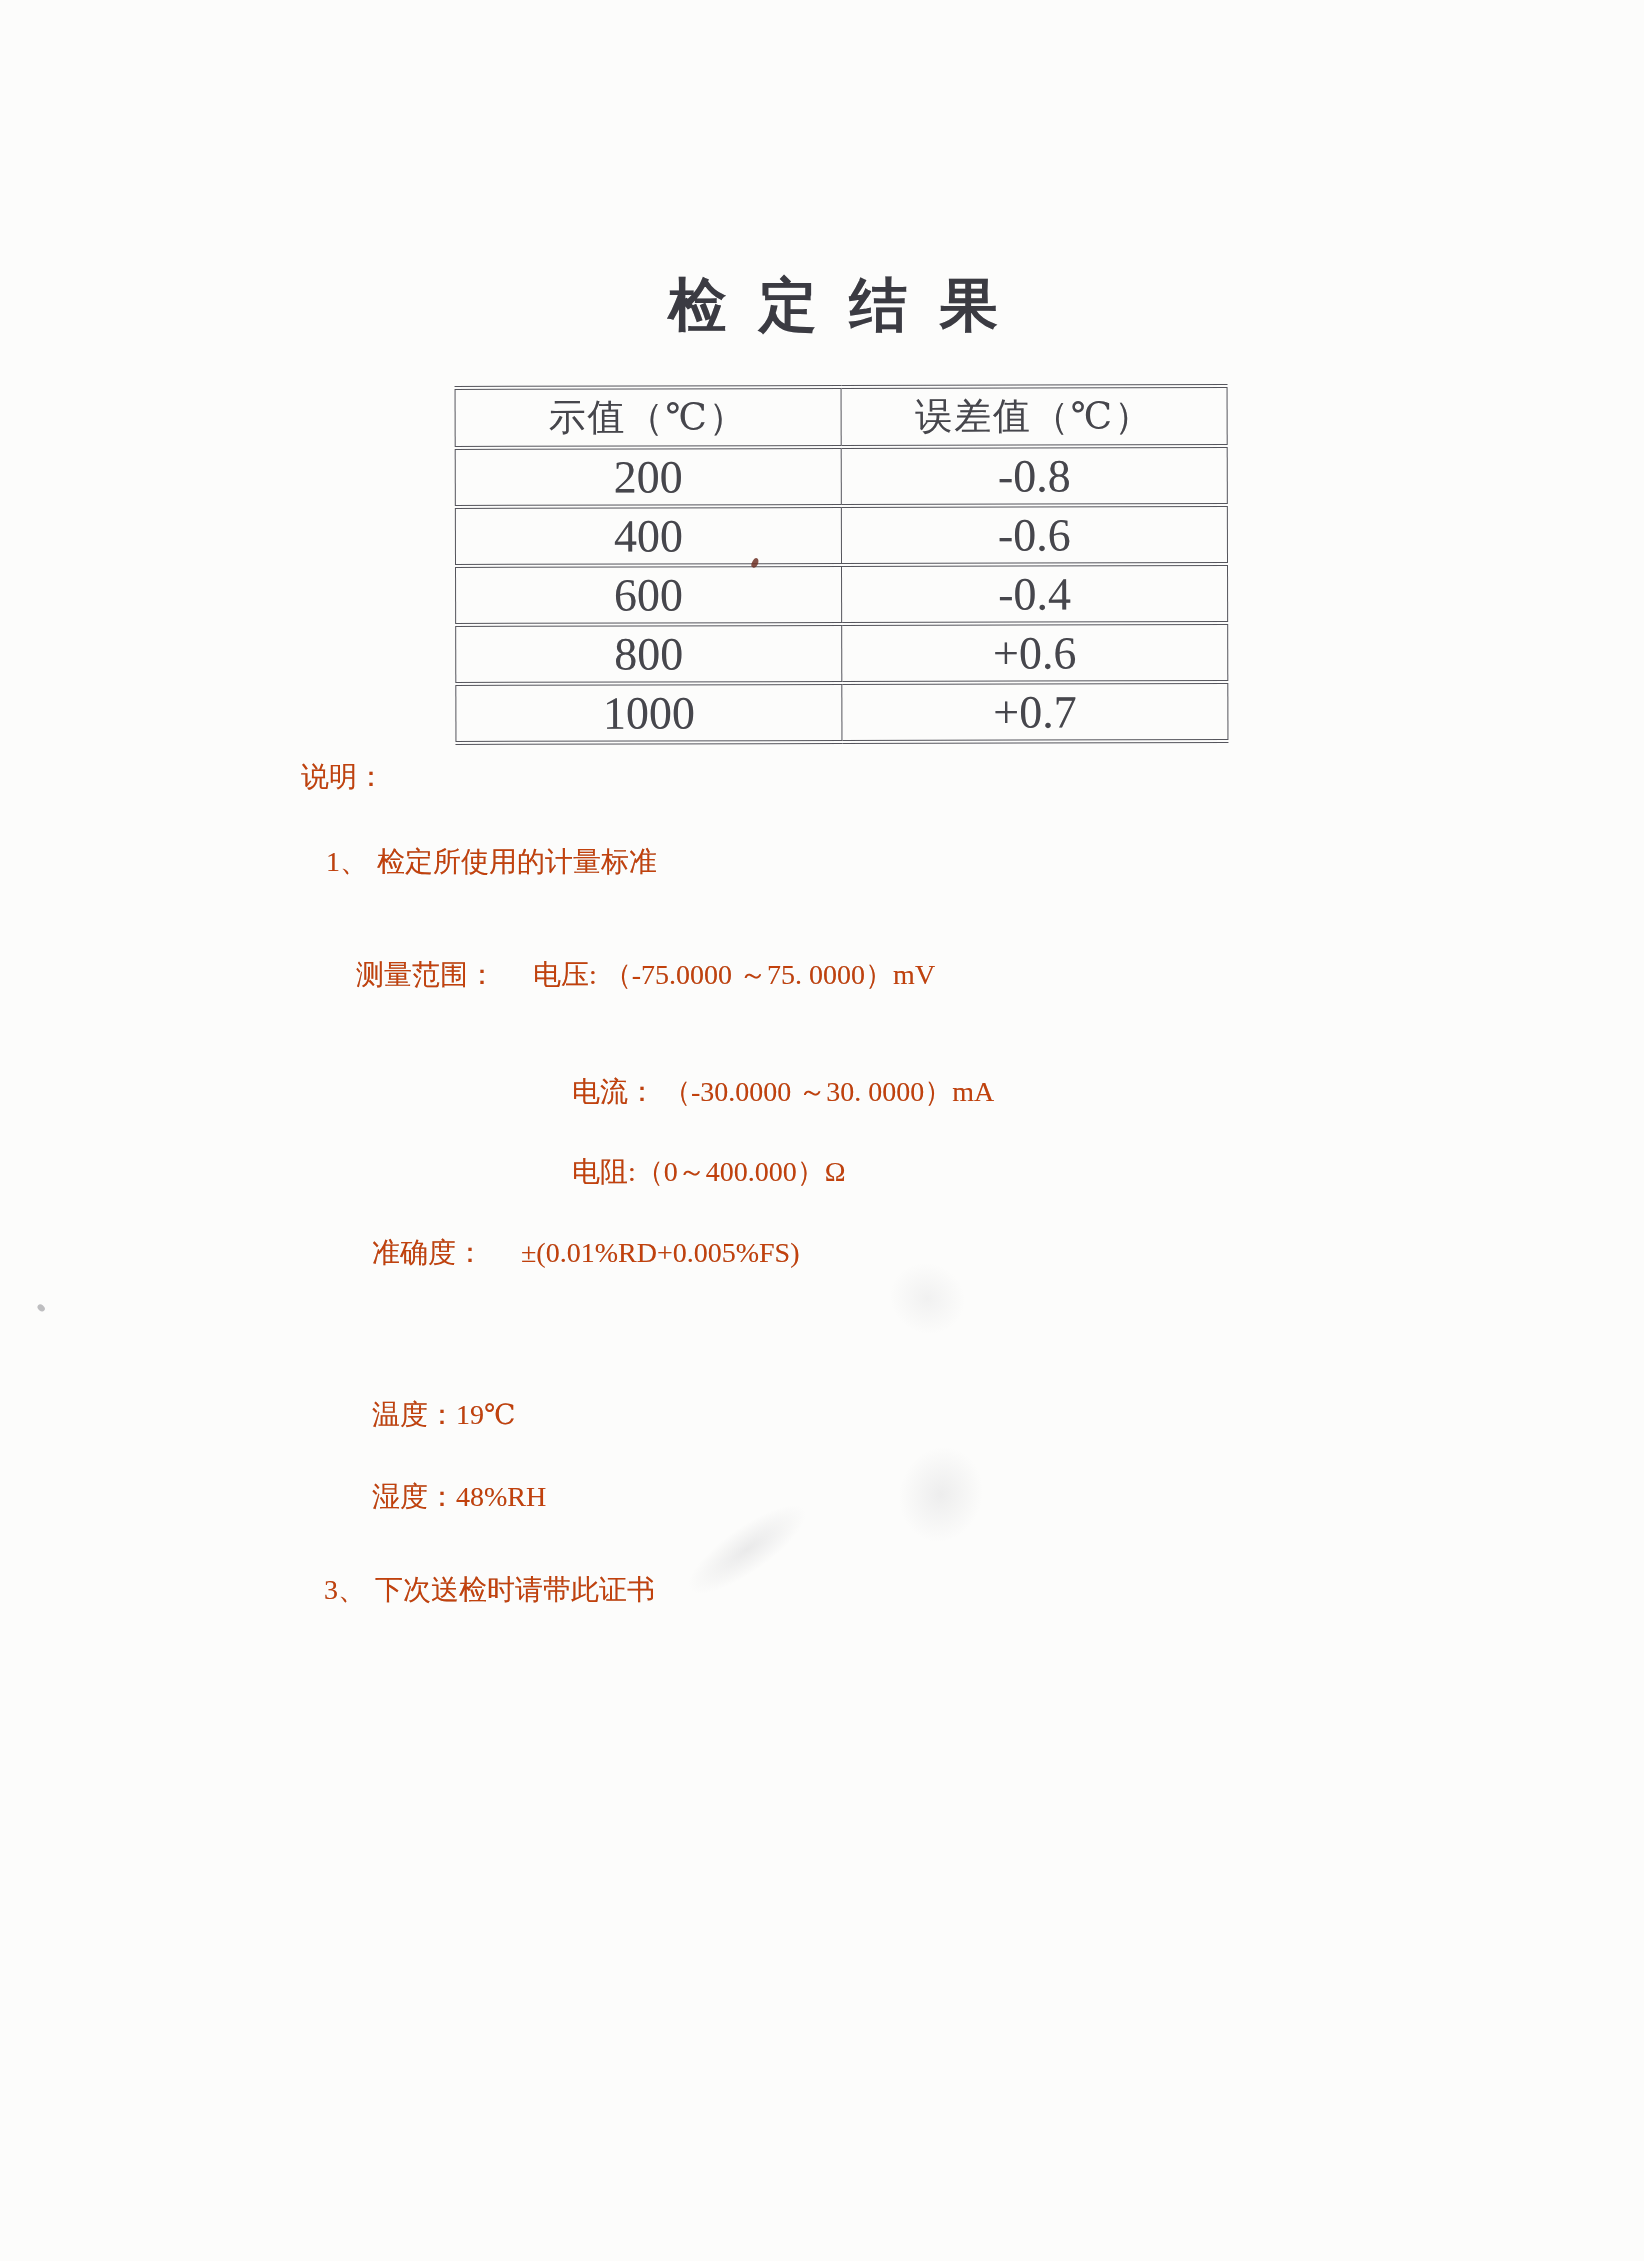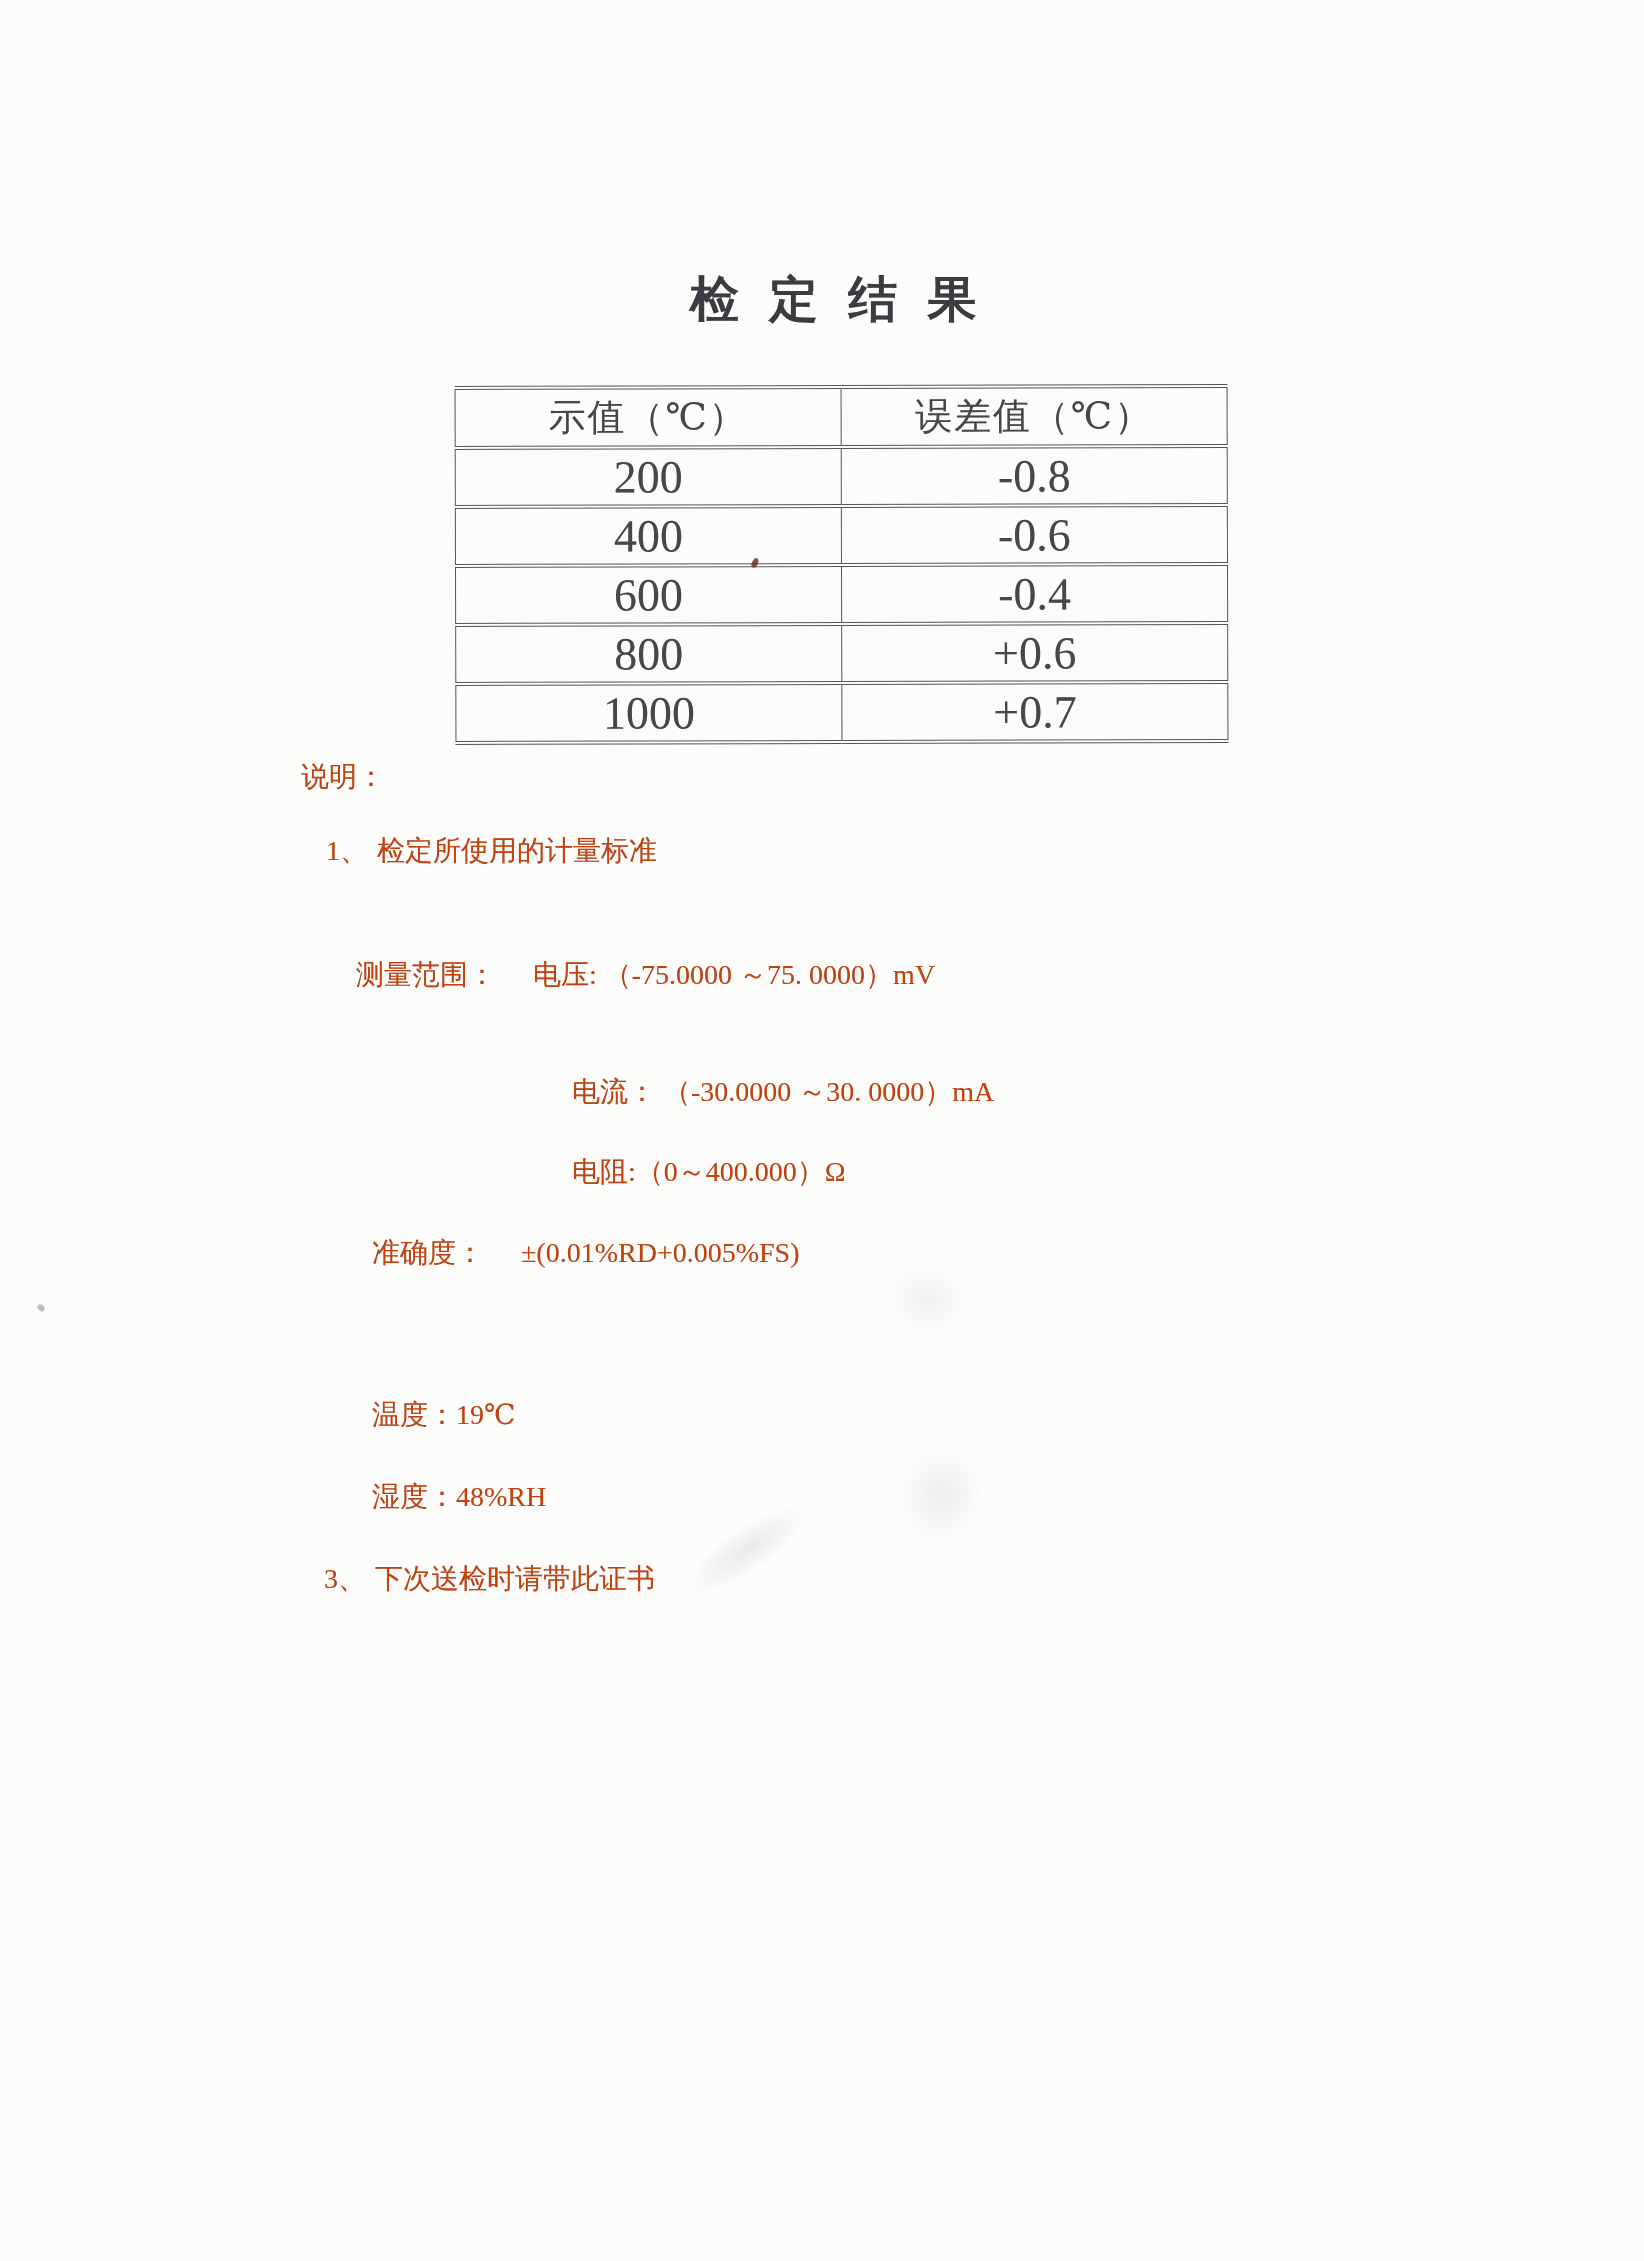--- a/index.html
+++ b/index.html
@@ -5,21 +5,21 @@
   html,body{margin:0;padding:0;background:#d8d8d8;}
   .page{
     position:relative;width:1644px;height:2261px;margin:0 auto;
     background:#fcfcfb;overflow:hidden;
     font-family:"Liberation Serif","DejaVu Serif",serif;
     color:#3e3e45;
   }
   .title{
     position:absolute;top:267px;left:0;width:100%;box-sizing:border-box;
     padding-left:31px;margin:0;text-align:center;
-    font-size:49px;font-weight:700;letter-spacing:9px;color:#3b3b42;
+    font-size:58px;font-weight:700;letter-spacing:9px;color:#3b3b42;
     text-shadow:0 0 0.6px rgba(60,60,66,.35);
   }
   table.results{
     position:absolute;left:455px;top:385px;width:773px;
     border-collapse:collapse;table-layout:fixed;
     transform:rotate(-0.15deg);
     color:#46464c;
   }
   table.results th{
     width:50%;height:54px;font-weight:normal;
@@ -33,21 +33,21 @@
     border-top:4.5px double #55555c;border-bottom:4.5px double #55555c;
     text-align:center;vertical-align:middle;
     text-shadow:0 0 0.6px rgba(60,60,66,.3);
   }
   .line{
     position:absolute;white-space:nowrap;
     font-size:28px;color:#c2410c;line-height:1.2;
     text-shadow:0 0 0.6px rgba(60,60,66,.3);
     text-align:right;
   }
-  .gap-sm{display:inline-block;margin-left:9px;}
+  .gap-sm{display:inline-block;margin-left:9px;margin-top:11px;}
   .gap-md{display:inline-block;margin-left:37px;}
   
   .speck{
     position:absolute;left:752px;top:558px;width:6.4px;height:10.3px;
     background:#6d3126;border-radius:45% 60% 50% 50%;
     transform:rotate(28deg);opacity:.85;
   }
   .margin-dot{
     position:absolute;left:37px;top:1305px;width:8.4px;height:6.4px;
     background:#8b8b90;border-radius:50%;opacity:.55;transform:rotate(40deg);

